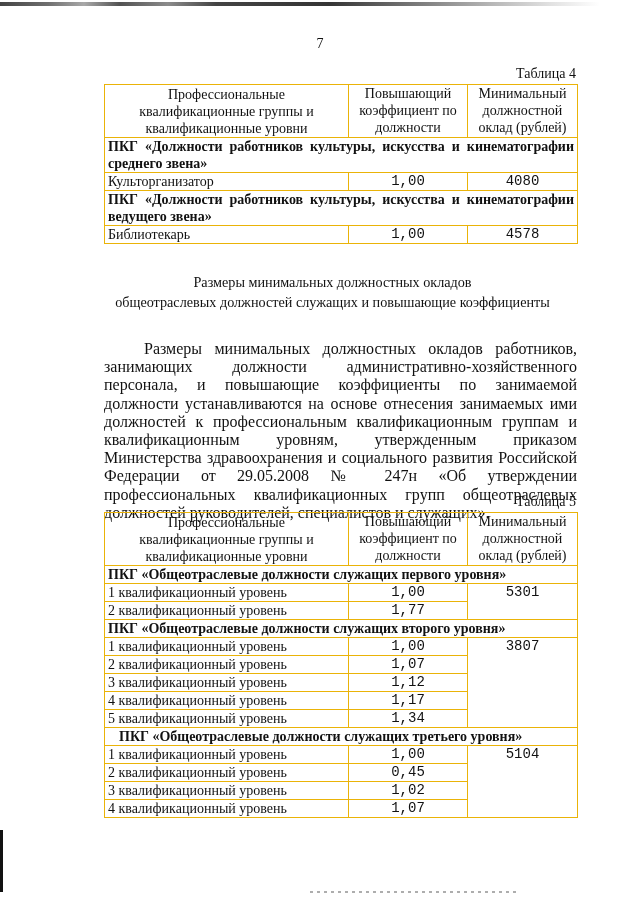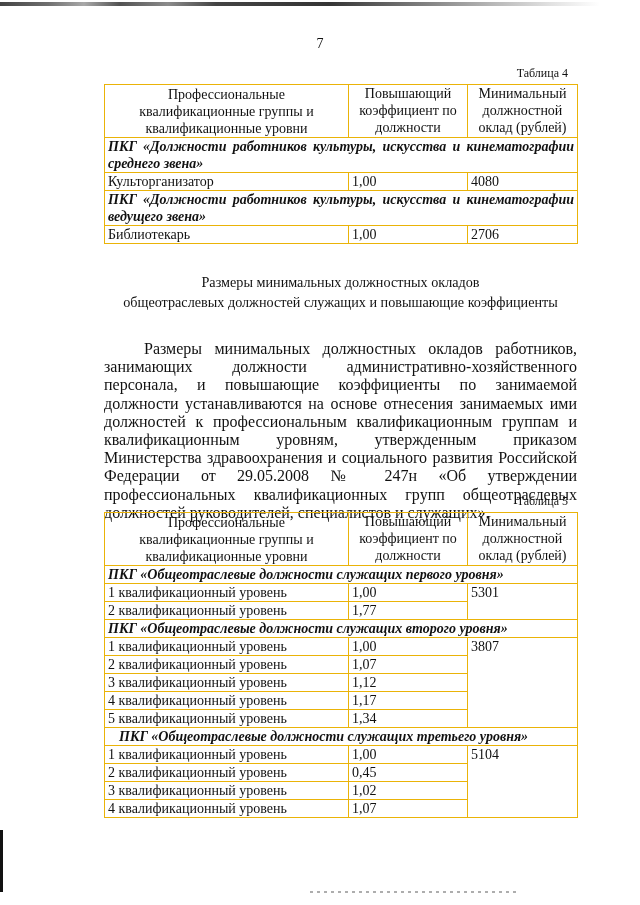--- a/index.html
+++ b/index.html
@@ -18,38 +18,38 @@
   }
   .bottomnoise {
     position: absolute; left: 310px; top: 891px; width: 210px; height: 2px;
     background: repeating-linear-gradient(90deg, #777 0 3px, transparent 3px 7px);
     opacity: 0.6;
   }
   .page-number {
     position: absolute; left: 0; width: 640px; top: 36px; text-align: center; font-size: 14px;
   }
   .caption {
-    position: absolute; right: 72px; font-size: 12px;
+    position: absolute; right: 64px; font-size: 14px;
   }
   table.doc {
     position: absolute; left: 104px; width: 473px;
     border-collapse: collapse; table-layout: fixed;
   }
   table.doc td, table.doc th {
     border: 1px solid #eab308; padding: 0 3px; font-weight: normal;
     line-height: 17px; vertical-align: top; font-size: 14px;
   }
   table.doc col.c1 { width: 244px; }
   table.doc col.c2 { width: 119px; }
   table.doc col.c3 { width: 110px; }
   table.doc th { text-align: center; }
-  td.group { font-weight: bold !important; text-align: justify; text-align-last: left; font-style: italic; }
-  td.num { text-align: left; }
+  td.group { font-weight: bold !important; text-align: justify; text-align-last: left; }
+  td.num { text-align: center; font-family: Liberation Mono, monospace; }
   .heading {
-    position: absolute; left: 104px; width: 473px; top: 272px;
+    position: absolute; left: 96px; width: 473px; top: 272px;
     text-align: center; font-size: 14.2px; line-height: 20px;
   }
   .para {
     position: absolute; left: 104px; width: 473px; top: 340px;
     font-size: 16px; line-height: 18.2px; text-align: justify; text-indent: 40px;
   }
 </style>
 </head>
 <body>
 
@@ -80,21 +80,21 @@
       <td>Культорганизатор</td>
       <td class="num">1,00</td>
       <td class="num">4080</td>
     </tr>
     <tr>
       <td colspan="3" class="group">ПКГ «Должности работников культуры, искусства и кинематографии ведущего звена»</td>
     </tr>
     <tr>
       <td>Библиотекарь</td>
       <td class="num">1,00</td>
-      <td class="num">2706</td>
+      <td class="num">4578</td>
     </tr>
   </tbody>
 </table>
 
 <div class="heading">
   <div>Размеры минимальных должностных окладов</div>
   <div>общеотраслевых должностей служащих и повышающие коэффициенты</div>
 </div>
 
 <div class="para">Размеры минимальных должностных окладов работников, занимающих должности административно-хозяйственного персонала, и повышающие коэффициенты по занимаемой должности устанавливаются на основе отнесения занимаемых ими должностей к профессиональным квалификационным группам и квалификационным уровням, утвержденным приказом Министерства здравоохранения и социального развития Российской Федерации от 29.05.2008 № 247н «Об утверждении профессиональных квалификационных групп общеотраслевых должностей руководителей, специалистов и служащих».</div>

